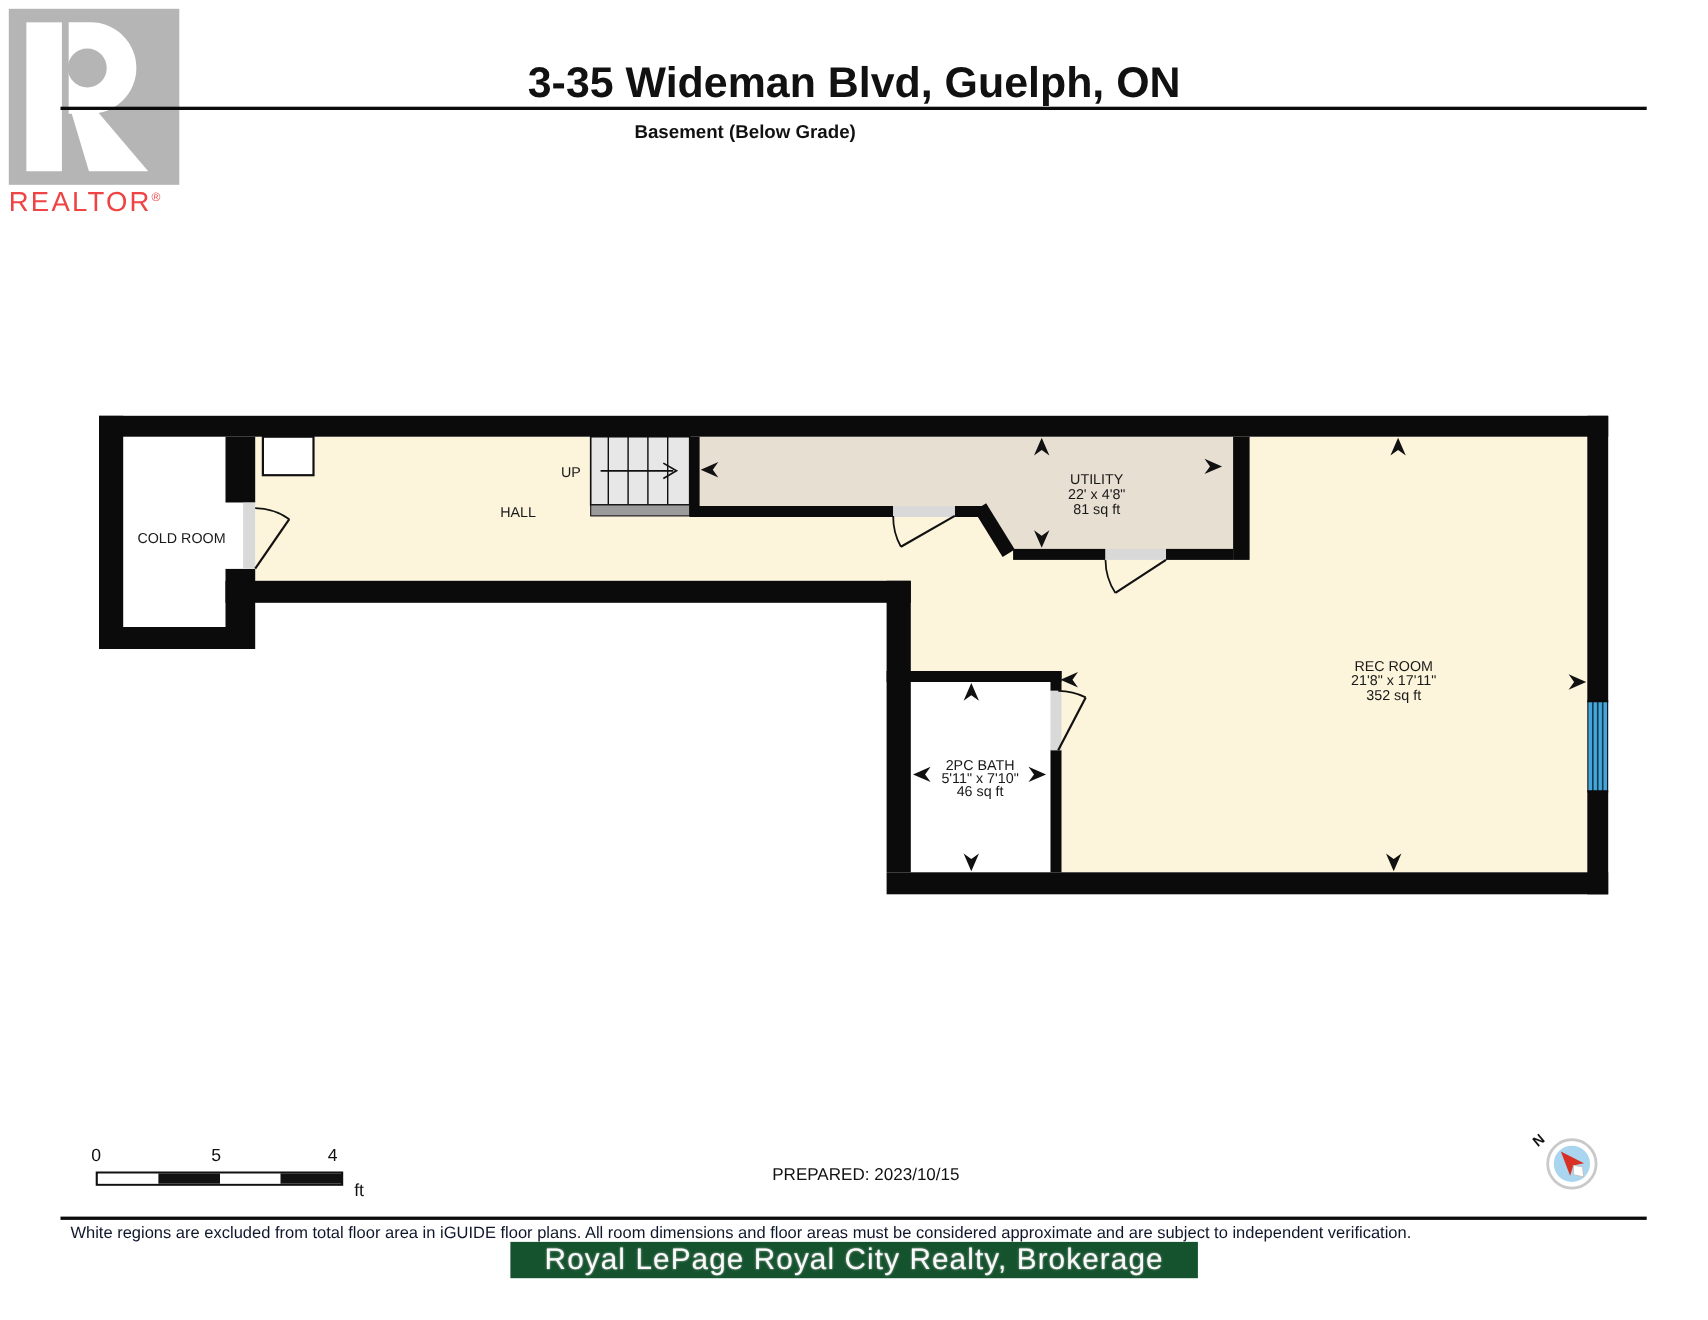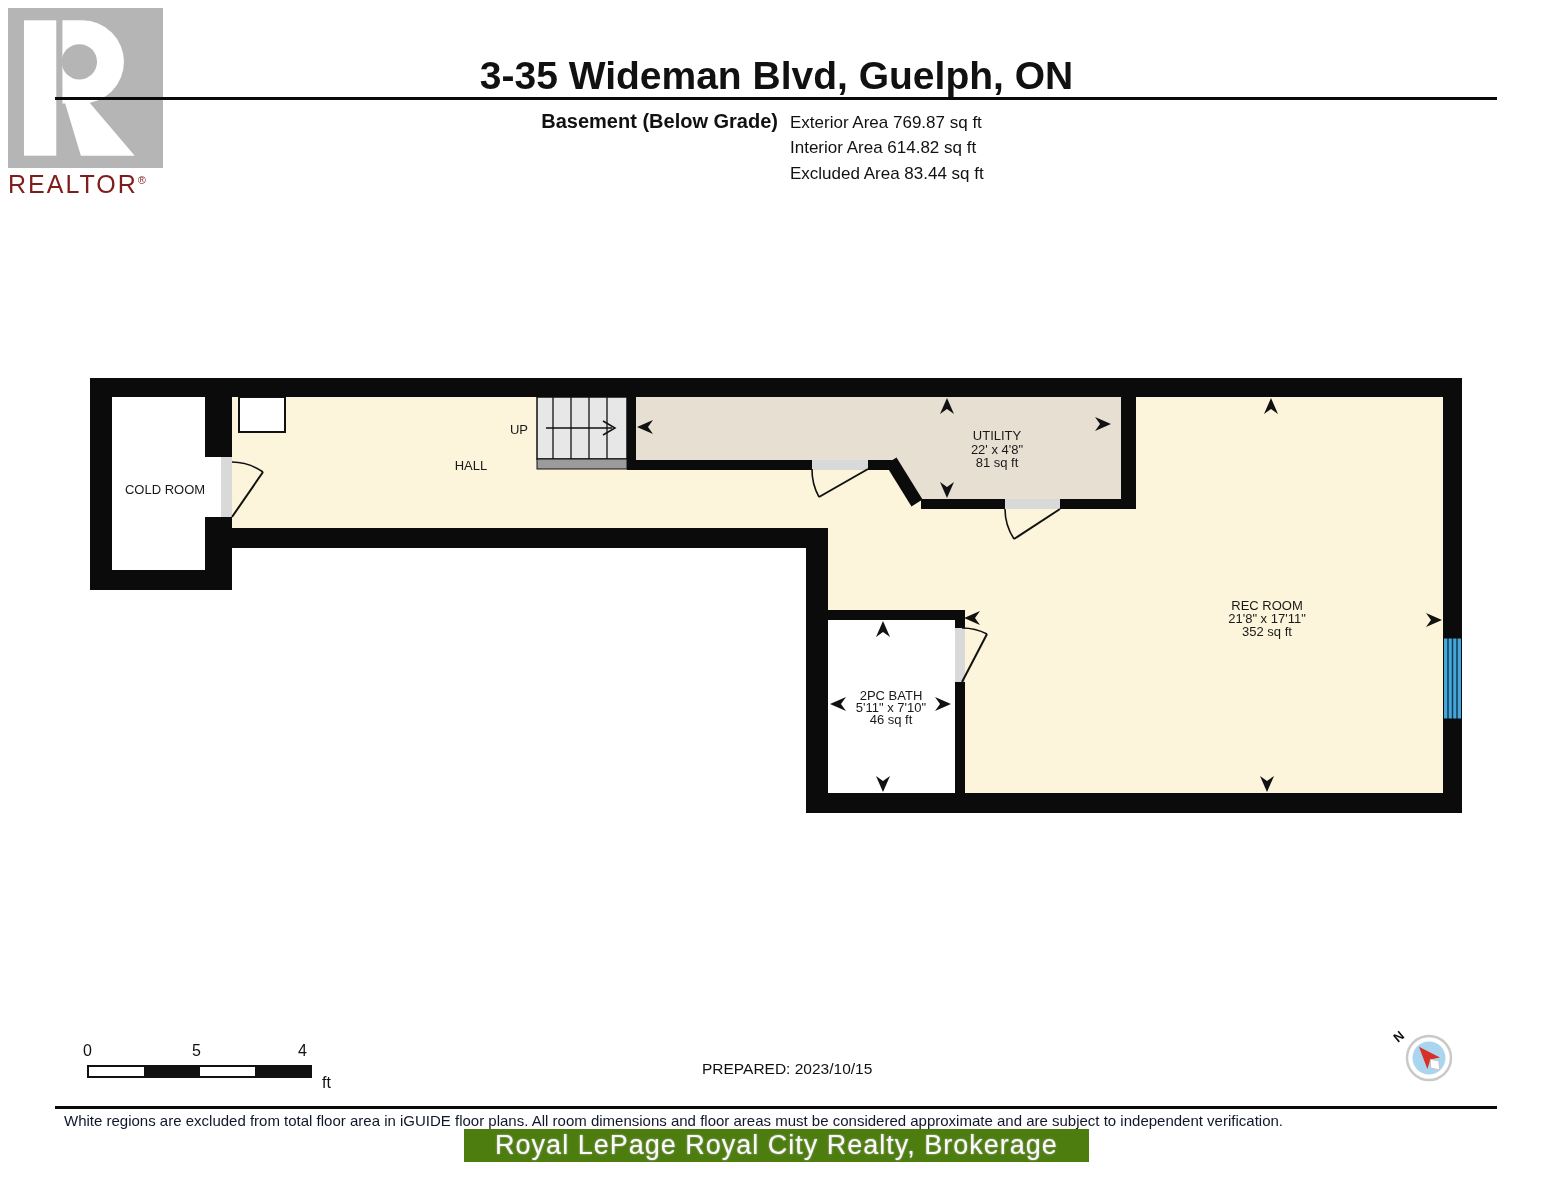--- a/index.html
+++ b/index.html
@@ -1,46 +1,46 @@
 <!DOCTYPE html>
 <html><head>
 <meta charset="utf-8">
 <style>
   html,body{margin:0;padding:0;background:#ffffff;}
   #page{position:relative;width:1553px;height:1200px;background:#ffffff;overflow:hidden;
         font-family:"Liberation Sans", sans-serif;color:#111;}
   .abs{position:absolute;}
   
   #logo-box{left:8px;top:8px;width:155px;height:160px;background:#b5b5b5;}
-  #logo-word{left:8px;top:170px;width:180px;font-size:25px;letter-spacing:2px;color:#7f1d1d;}
+  #logo-word{left:8px;top:170px;width:180px;font-size:25px;letter-spacing:2px;color:#ef4444;}
   #logo-word sup{font-size:11px;}
   #header-rule{left:55px;top:97px;width:1442px;height:3px;background:#0a0a0a;}
   #title{left:0;top:54px;width:100%;text-align:center;font-size:39px;font-weight:bold;}
-  #floor-label{left:430px;top:110px;width:348px;text-align:right;font-size:20px;font-weight:bold;}
+  #floor-label{left:430px;top:110px;width:348px;text-align:right;font-size:17px;font-weight:bold;}
   #area-lines{left:790px;top:110px;font-size:17px;line-height:25.3px;}
   
   #plan-svg{left:0;top:0;}
   .w{fill:#0b0b0b;}
   .sill{fill:#d9d9d9;}
   .arc{stroke:#111;stroke-width:1.6;fill:none;}
   .leaf{stroke:#111;stroke-width:2;}
   .dim{fill:#111;}
   .rlabel{font-family:"Liberation Sans",sans-serif;font-size:13px;fill:#191919;text-anchor:middle;}
   
   #scalebar{left:85px;top:1042px;width:260px;height:40px;font-size:16px;}
   #scalebar .tick{position:absolute;top:0;}
   #sb-bar{position:absolute;left:2px;top:23px;width:221px;height:9px;border:2px solid #111;display:flex;}
   #sb-bar div{flex:1 1 25%;}
   .seg-w{background:#fff;} .seg-b{background:#111;}
   #sb-unit{position:absolute;left:237px;top:32px;}
   #prepared{left:702px;top:1060px;font-size:15.5px;}
   #footer-rule{left:55px;top:1106px;width:1442px;height:3px;background:#0a0a0a;}
   #disclaimer{left:64px;top:1112px;width:1460px;font-size:15px;color:#0f172a;}
   #watermark-row{left:0;top:1129px;width:100%;text-align:center;}
-  #watermark{display:inline-block;background:#4d7c0f;color:#fafafa;text-shadow:0 0 2px #c6c6c6;
+  #watermark{display:inline-block;background:#14532d;color:#fafafa;text-shadow:0 0 2px #c6c6c6;
              font-size:27px;letter-spacing:1px;padding:1px 31px;text-align:center;}
   #compass{left:1398px;top:1024px;}
   #north-label{left:1394px;top:1029px;font-size:13px;font-weight:bold;transform:rotate(-40deg);color:#111;}
 </style>
 </head>
 <body>
 
 <div id="page">
 
   <div class="abs" id="logo-box">
@@ -51,25 +51,20 @@
       <polygon points="35,56 48,56 82,96 47,96" fill="#ffffff"></polygon>
     </svg>
   </div>
   <div class="abs" id="logo-word">
     <span>REALTOR</span><sup>®</sup>
   </div>
 
   <div class="abs" id="header-rule"></div>
   <div class="abs" id="title">3-35 Wideman Blvd, Guelph, ON</div>
   <div class="abs" id="floor-label">Basement (Below Grade)</div>
-  <div class="abs" id="area-lines">
-    <div>Exterior Area 769.87 sq ft</div>
-    <div>Interior Area 614.82 sq ft</div>
-    <div>Excluded Area 83.44 sq ft</div>
-  </div>
 
   <svg class="abs" id="plan-svg" width="1553" height="1200" viewBox="0 0 1553 1200">
 
     <rect x="230" y="397" width="598" height="131" fill="#fcf5dc"></rect>
     <rect x="828" y="397" width="615" height="396" fill="#fcf5dc"></rect>
     <polygon points="635,397 1121,397 1121,499 921,499 895,460 635,460" fill="#e8dfd3"></polygon>
 
     <g>
       <rect x="537" y="397" width="90" height="62" stroke="#111" stroke-width="1.5" fill="#e7e7e7"></rect>
       <line x1="553" y1="397" x2="553" y2="459" stroke="#111" stroke-width="1.3"></line>

